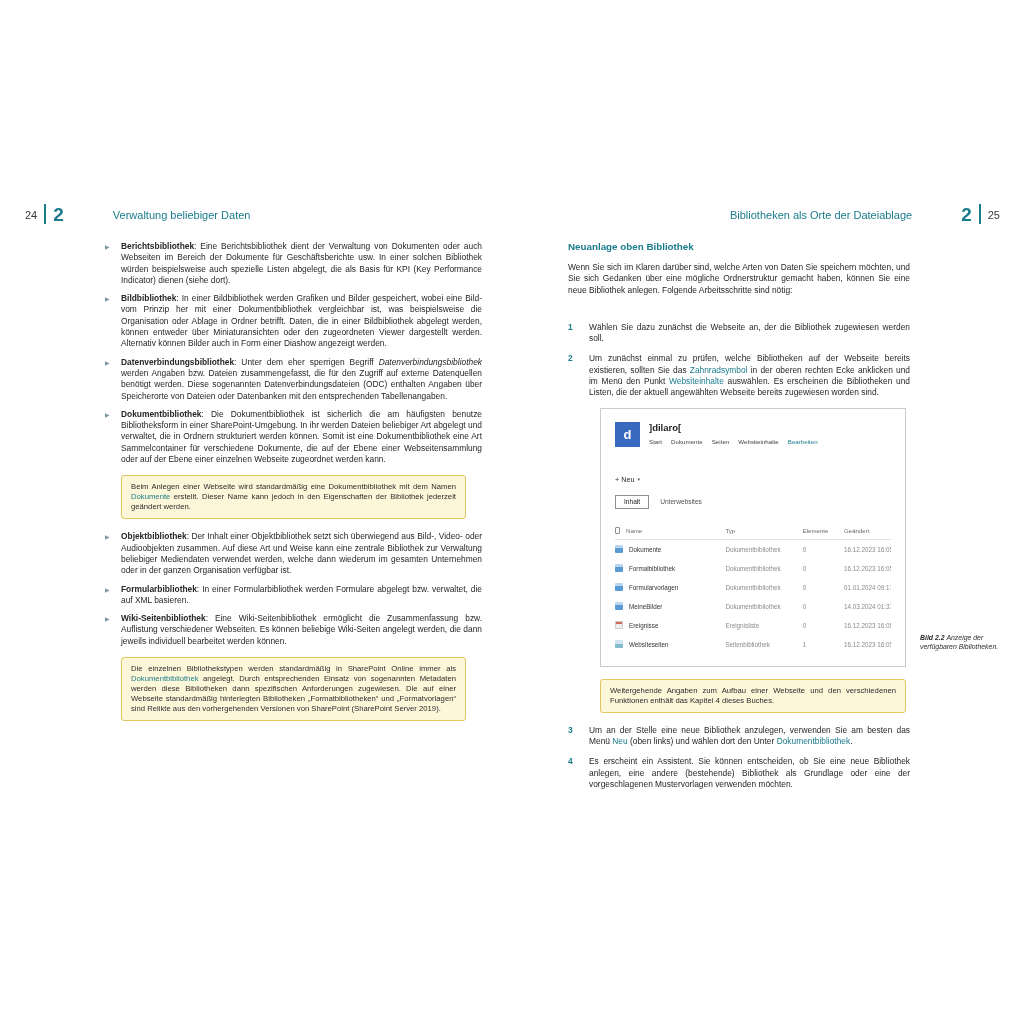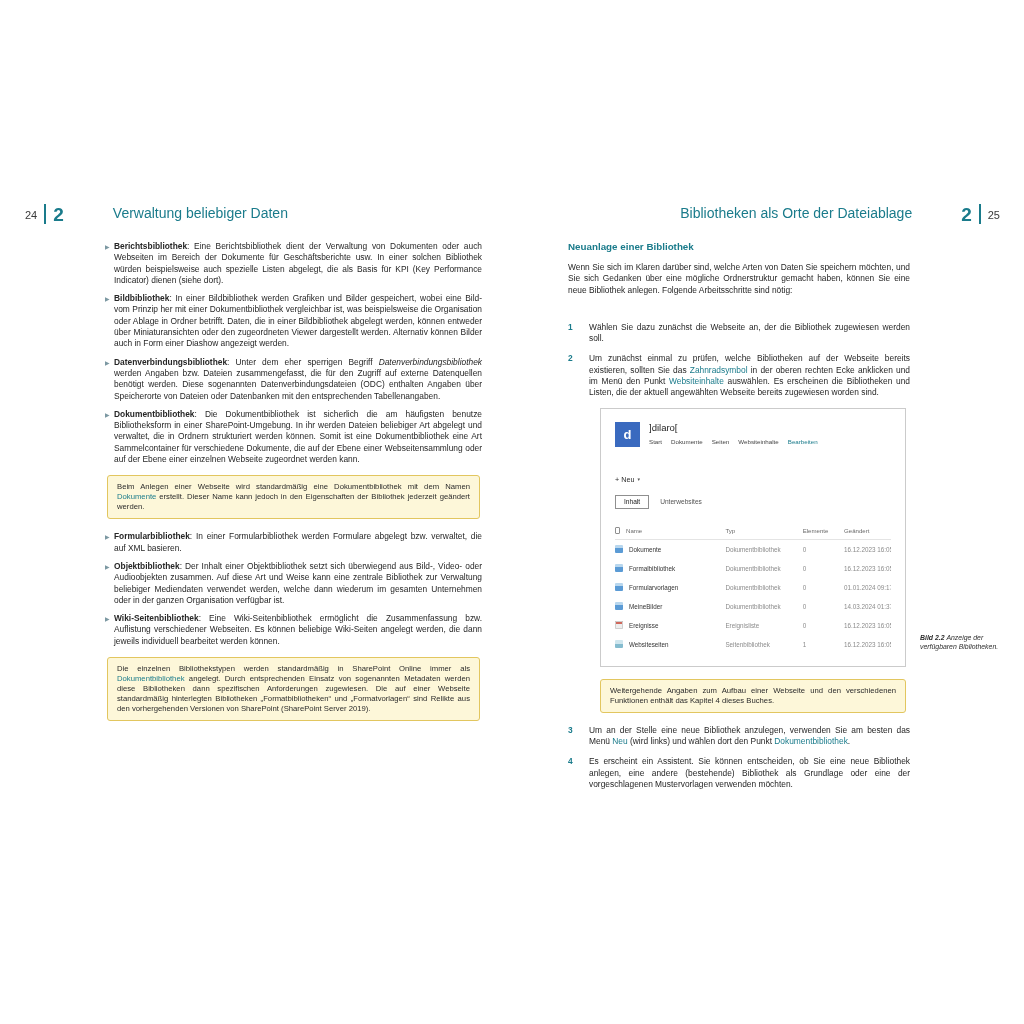--- a/index.html
+++ b/index.html
@@ -7,52 +7,52 @@
   body{font-family:"Liberation Sans",sans-serif;color:#262626;position:relative}
   .canvas{position:absolute;inset:0;overflow:hidden;background:#fff}
 
   
   .pagehead{position:absolute;top:198px;display:flex;align-items:flex-end;gap:7px;height:26px}
   .ph-left{left:25px}
   .ph-right{right:24px}
   .pnum{font-size:11px;color:#3a3a3a;padding-bottom:3px}
   .vbar{width:2px;height:20px;background:var(--accent,#1a7b8b)}
   .chnum{font-size:19px;font-weight:700;color:var(--accent,#1a7b8b);line-height:1}
-  .chtitle{font-size:14px;color:var(--accent,#1a7b8b);padding-bottom:3px}
+  .chtitle{font-size:11px;color:var(--accent,#1a7b8b);padding-bottom:3px}
   .ph-left .chtitle{margin-left:42px}
   .ph-right .chtitle{margin-right:42px}
 
   
   .col{position:absolute;top:241px}
   .col-left{left:105px;width:377px}
   .col-right{left:568px;width:342px}
 
-  .bullet{display:flex;margin-bottom:7px}
+  .bullet{display:flex;gap:7px;margin-bottom:7px}
   .marker{flex:0 0 9px;color:#7c98a2;font-size:6px;line-height:11.3px;padding-top:1px}
   .btext,.para,.step-text{font-size:8.4px;line-height:11.3px;text-align:justify;color:#262626}
   .para{margin-bottom:26px}
 
   .note{background:var(--note-bg,#fdf7d9);border:1px solid var(--note-border,#e2c65f);border-radius:3px;
-        padding:6px 9px;font-size:7.7px;line-height:10px;text-align:justify;margin:10px 2px 12px;color:#2b2b2b}
+        padding:6px 9px;font-size:7.7px;line-height:10px;text-align:justify;margin:10px 16px 12px;color:#2b2b2b}
 
   .b{font-weight:700}
   .i{font-style:italic}
   .ti{color:var(--accent,#1a7b8b)}
   .bi{font-weight:700;font-style:italic}
 
   h2.sec{font-size:9.8px;color:var(--accent,#1a7b8b);font-weight:700;margin-bottom:10px}
   .step{display:flex;gap:8px;margin-bottom:9px}
   .snum{flex:0 0 13px;color:var(--accent,#1a7b8b);font-weight:700;font-size:8.4px;line-height:11.3px}
 
   
   .shot{margin:7px 0 12px 32px;width:306px;border:1px solid #cbcbcb;background:#fff;padding:13px 14px 12px}
   .ss-head{display:flex;gap:9px;margin-bottom:2px}
   .ss-logo{width:25px;height:25px;background:var(--logo-blue,#3a6abf);color:#fff;font-size:13px;font-weight:700;
            display:flex;align-items:center;justify-content:center;cursor:pointer}
-  .ss-title{font-size:9.5px;font-weight:400;color:#1f1f1f}
+  .ss-title{font-size:9.5px;font-weight:700;color:#1f1f1f}
   .ss-nav{display:flex;gap:9px;font-size:6.2px;color:#454545;margin-top:5px}
   .ss-nav .teal-link{color:var(--accent,#1a7b8b)}
   .ss-new{margin:28px 0 11px;font-size:7.2px;color:#2b2b2b;cursor:pointer}
   .caret::after{content:"▾";font-size:5px;margin-left:3px;color:#555;vertical-align:1px}
   .ss-tabs{display:flex;align-items:center;gap:11px;margin-bottom:15px}
   .tab-box{border:1px solid #8f8f8f;padding:2.5px 8px;font-size:6.6px;color:#222;cursor:pointer}
   .tab-plain{font-size:6.6px;color:#555;cursor:pointer}
   .ss-table{width:100%;border-collapse:collapse;table-layout:fixed}
   .ss-table th{font-size:6.1px;color:#6b6b6b;font-weight:400;text-align:left;border-bottom:1px solid #e4e4e4;padding:3px 0 5px}
   .ss-table td{padding:5.5px 0;font-size:6.3px;overflow:hidden;white-space:nowrap}
@@ -107,38 +107,38 @@
     </div>
     <div class="bullet">
       <span class="marker">▶</span>
       <p class="btext"><span class="b">Dokumentbibliothek</span><span>: Die Dokumentbibliothek ist sicherlich die am häufigsten benutze Bibliotheksform in einer SharePoint-Umgebung. In ihr werden Dateien beliebiger Art abgelegt und verwaltet, die in Ordnern strukturiert werden können. Somit ist eine Dokumentbibliothek eine Art Sammelcontainer für verschiedene Dokumente, die auf der Ebene einer Webseitensammlung oder auf der Ebene einer einzelnen Webseite zugeordnet werden kann.</span></p>
     </div>
 
     <div class="note"><span>Beim Anlegen einer Webseite wird standardmäßig eine Dokumentbibliothek mit dem Namen </span><span class="ti">Dokumente</span><span> erstellt. Dieser Name kann jedoch in den Eigenschaften der Bibliothek jederzeit geändert werden.</span></div>
 
     <div class="bullet">
       <span class="marker">▶</span>
+      <p class="btext"><span class="b">Objektbibliothek</span><span>: Der Inhalt einer Objektbibliothek setzt sich überwiegend aus Bild-, Video- oder Audioobjekten zusammen. Auf diese Art und Weise kann eine zentrale Bibliothek zur Verwaltung beliebiger Mediendaten verwendet werden, welche dann wiederum im gesamten Unternehmen oder in der ganzen Organisation verfügbar ist.</span></p>
+    </div>
+    <div class="bullet">
+      <span class="marker">▶</span>
       <p class="btext"><span class="b">Formularbibliothek</span><span>: In einer Formularbibliothek werden Formulare abgelegt bzw. verwaltet, die auf XML basieren.</span></p>
     </div>
     <div class="bullet">
       <span class="marker">▶</span>
-      <p class="btext"><span class="b">Objektbibliothek</span><span>: Der Inhalt einer Objektbibliothek setzt sich überwiegend aus Bild-, Video- oder Audioobjekten zusammen. Auf diese Art und Weise kann eine zentrale Bibliothek zur Verwaltung beliebiger Mediendaten verwendet werden, welche dann wiederum im gesamten Unternehmen oder in der ganzen Organisation verfügbar ist.</span></p>
-    </div>
-    <div class="bullet">
-      <span class="marker">▶</span>
       <p class="btext"><span class="b">Wiki-Seitenbibliothek</span><span>: Eine Wiki-Seitenbibliothek ermöglicht die Zusammenfassung bzw. Auflistung verschiedener Webseiten. Es können beliebige Wiki-Seiten angelegt werden, die dann jeweils individuell bearbeitet werden können.</span></p>
     </div>
 
     <div class="note"><span>Die einzelnen Bibliothekstypen werden standardmäßig in SharePoint Online immer als </span><span class="ti">Dokumentbibliothek</span><span> angelegt. Durch entsprechenden Einsatz von sogenannten Metadaten werden diese Bibliotheken dann spezifischen Anforderungen zugewiesen. Die auf einer Webseite standardmäßig hinterlegten Bibliotheken „Formatbibliotheken“ und „Formatvorlagen“ sind Relikte aus den vorhergehenden Versionen von SharePoint (SharePoint Server 2019).</span></div>
 
   </main>
 
   <main class="col col-right">
 
-    <h2 class="sec">Neuanlage einer Bibliothek</h2>
+    <h2 class="sec">Neuanlage oben Bibliothek</h2>
 
     <p class="para">Wenn Sie sich im Klaren darüber sind, welche Arten von Daten Sie speichern möchten, und Sie sich Gedanken über eine mögliche Ordnerstruktur gemacht haben, können Sie eine neue Bibliothek anlegen. Folgende Arbeitsschritte sind nötig:</p>
 
     <div class="step">
       <span class="snum">1</span>
       <p class="step-text"><span>Wählen Sie dazu zunächst die Webseite an, der die Bibliothek zugewiesen werden soll.</span></p>
     </div>
     <div class="step">
       <span class="snum">2</span>
       <p class="step-text"><span>Um zunächst einmal zu prüfen, welche Bibliotheken auf der Webseite bereits existieren, sollten Sie das </span><span class="ti">Zahnradsymbol</span><span> in der oberen rechten Ecke anklicken und im Menü den Punkt </span><span class="ti">Websiteinhalte</span><span> auswählen. Es erscheinen die Bibliotheken und Listen, die der aktuell angewählten Webseite bereits zugewiesen worden sind.</span></p>
@@ -215,21 +215,21 @@
             <td class="c-dt">16.12.2023 16:05</td>
           </tr>
         </tbody>
       </table>
     </div>
 
     <div class="note" style="margin-left:32px;width:306px"><span>Weitergehende Angaben zum Aufbau einer Webseite und den verschiedenen Funktionen enthält das Kapitel 4 dieses Buches.</span></div>
 
     <div class="step">
       <span class="snum">3</span>
-      <p class="step-text"><span>Um an der Stelle eine neue Bibliothek anzulegen, verwenden Sie am besten das Menü </span><span class="ti">Neu</span><span> (wird links) und wählen dort den Punkt </span><span class="ti">Dokumentbibliothek</span><span>.</span></p>
+      <p class="step-text"><span>Um an der Stelle eine neue Bibliothek anzulegen, verwenden Sie am besten das Menü </span><span class="ti">Neu</span><span> (oben links) und wählen dort den Unter </span><span class="ti">Dokumentbibliothek</span><span>.</span></p>
     </div>
     <div class="step">
       <span class="snum">4</span>
       <p class="step-text"><span>Es erscheint ein Assistent. Sie können entscheiden, ob Sie eine neue Bibliothek anlegen, eine andere (bestehende) Bibliothek als Grundlage oder eine der vorgeschlagenen Mustervorlagen verwenden möchten.</span></p>
     </div>
 
   </main>
 
   <aside class="caption"><span class="bi">Bild 2.2 </span><span class="i">Anzeige der verfügbaren Bibliotheken.</span></aside>
 

